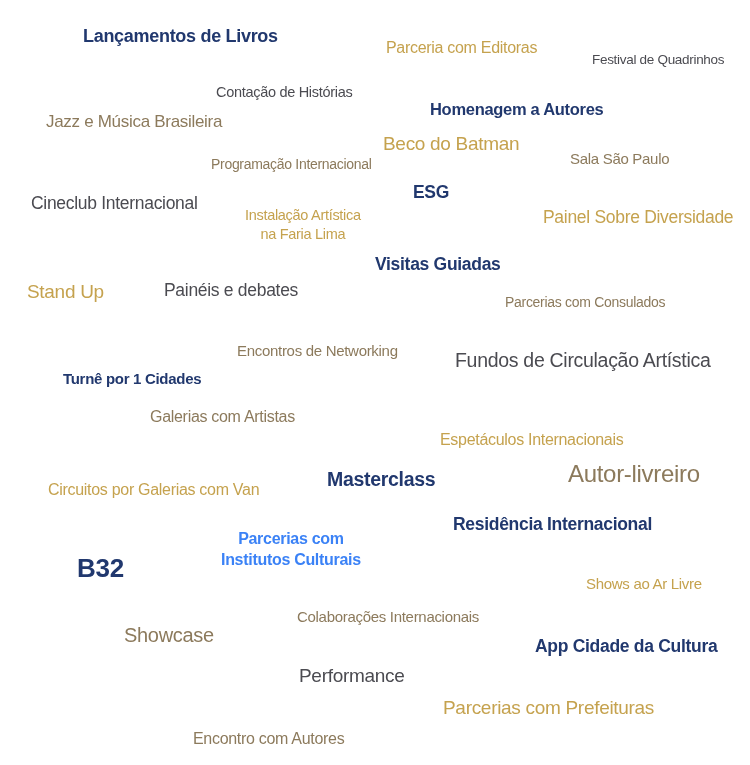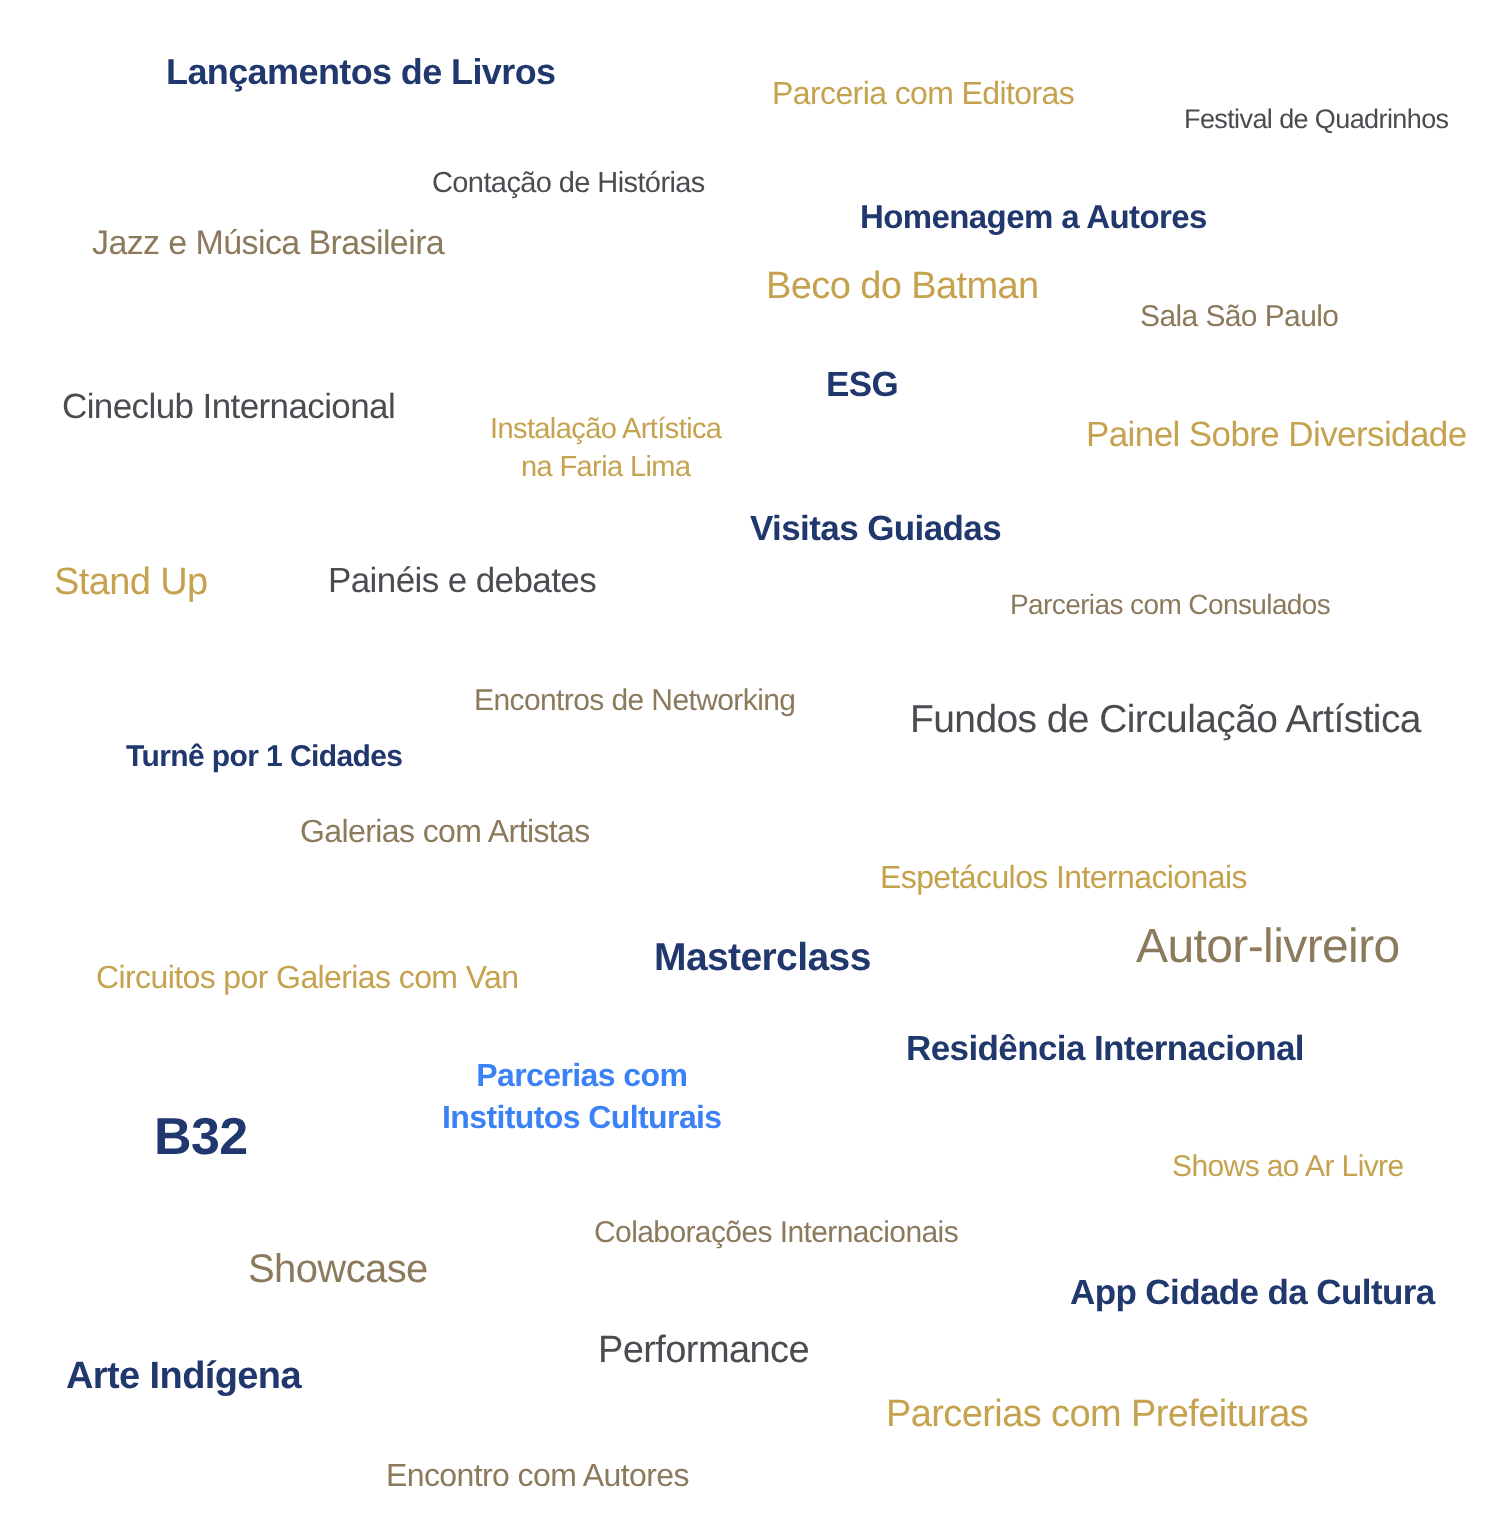--- a/index.html
+++ b/index.html
@@ -28,20 +28,21 @@
 
 <div class="canvas" id="cloud">
     <div class="word" style="left: 83px; top: 25px; font-size: 18px; font-weight: 600; color: rgb(33, 56, 110);">Lançamentos de Livros</div>
     <div class="word" style="left: 386px; top: 37px; font-size: 16px; font-weight: 400; color: rgb(197, 162, 78);">Parceria com Editoras</div>
     <div class="word" style="left: 592px; top: 51px; font-size: 13.5px; font-weight: 400; color: rgb(75, 75, 81);">Festival de Quadrinhos</div>
     <div class="word" style="left: 216px; top: 83px; font-size: 14.5px; font-weight: 400; color: rgb(75, 75, 81);">Contação de Histórias</div>
     <div class="word" style="left: 430px; top: 99px; font-size: 16.5px; font-weight: 600; color: rgb(33, 56, 110);">Homenagem a Autores</div>
     <div class="word" style="left: 46px; top: 111px; font-size: 17px; font-weight: 400; color: rgb(140, 122, 92);">Jazz e Música Brasileira</div>
     <div class="word" style="left: 383px; top: 131px; font-size: 19px; font-weight: 400; color: rgb(197, 162, 78);">Beco do Batman</div>
     <div class="word" style="left: 570px; top: 149px; font-size: 15px; font-weight: 400; color: rgb(140, 122, 92);">Sala São Paulo</div>
+    <div class="word" style="left: 211px; top: 155px; font-size: 14px; font-weight: 400; color: rgb(140, 122, 92);">Programação Internacional</div>
     <div class="word" style="left: 413px; top: 181px; font-size: 17.5px; font-weight: 600; color: rgb(33, 56, 110);">ESG</div>
     <div class="word" style="left: 31px; top: 192px; font-size: 17.5px; font-weight: 400; color: rgb(75, 75, 81);">Cineclub Internacional</div>
     <div class="word" style="left: 245px; top: 206px; font-size: 14.5px; font-weight: 400; color: rgb(197, 162, 78); text-align: center;">Instalação Artística
 na Faria Lima</div>
     <div class="word" style="left: 543px; top: 206px; font-size: 17.5px; font-weight: 400; color: rgb(197, 162, 78);">Painel Sobre Diversidade</div>
     <div class="word" style="left: 375px; top: 253px; font-size: 17.5px; font-weight: 600; color: rgb(33, 56, 110);">Visitas Guiadas</div>
     <div class="word" style="left: 27px; top: 279px; font-size: 19px; font-weight: 400; color: rgb(197, 162, 78);">Stand Up</div>
     <div class="word" style="left: 164px; top: 279px; font-size: 17.5px; font-weight: 400; color: rgb(75, 75, 81);">Painéis e debates</div>
     <div class="word" style="left: 505px; top: 293px; font-size: 14px; font-weight: 400; color: rgb(140, 122, 92);">Parcerias com Consulados</div>
     <div class="word" style="left: 237px; top: 341px; font-size: 15px; font-weight: 400; color: rgb(140, 122, 92);">Encontros de Networking</div>
@@ -54,16 +55,15 @@
     <div class="word" style="left: 48px; top: 479px; font-size: 16px; font-weight: 400; color: rgb(197, 162, 78);">Circuitos por Galerias com Van</div>
     <div class="word" style="left: 453px; top: 513px; font-size: 17.5px; font-weight: 600; color: rgb(33, 56, 110);">Residência Internacional</div>
     <div class="word" style="left: 221px; top: 528px; font-size: 16px; font-weight: 600; color: #3b82f6; text-align: center;">Parcerias com
 Institutos Culturais</div>
     <div class="word" style="left: 77px; top: 551px; font-size: 26px; font-weight: 600; color: rgb(33, 56, 110);">B32</div>
     <div class="word" style="left: 586px; top: 574px; font-size: 15px; font-weight: 400; color: rgb(197, 162, 78);">Shows ao Ar Livre</div>
     <div class="word" style="left: 297px; top: 607px; font-size: 15px; font-weight: 400; color: rgb(140, 122, 92);">Colaborações Internacionais</div>
     <div class="word" style="left: 124px; top: 622px; font-size: 20px; font-weight: 400; color: rgb(140, 122, 92);">Showcase</div>
     <div class="word" style="left: 535px; top: 635px; font-size: 17.5px; font-weight: 600; color: rgb(33, 56, 110);">App Cidade da Cultura</div>
     <div class="word" style="left: 299px; top: 663px; font-size: 19px; font-weight: 400; color: rgb(75, 75, 81);">Performance</div>
-    <div class="word" style="left: 33px; top: 676px; font-size: 19px; font-weight: 600; color: rgb(33, 56, 110);">Arte Indígena</div>
     <div class="word" style="left: 443px; top: 695px; font-size: 19px; font-weight: 400; color: rgb(197, 162, 78);">Parcerias com Prefeituras</div>
     <div class="word" style="left: 193px; top: 728px; font-size: 16px; font-weight: 400; color: rgb(140, 122, 92);">Encontro com Autores</div>
   </div>
 
 </body></html>

